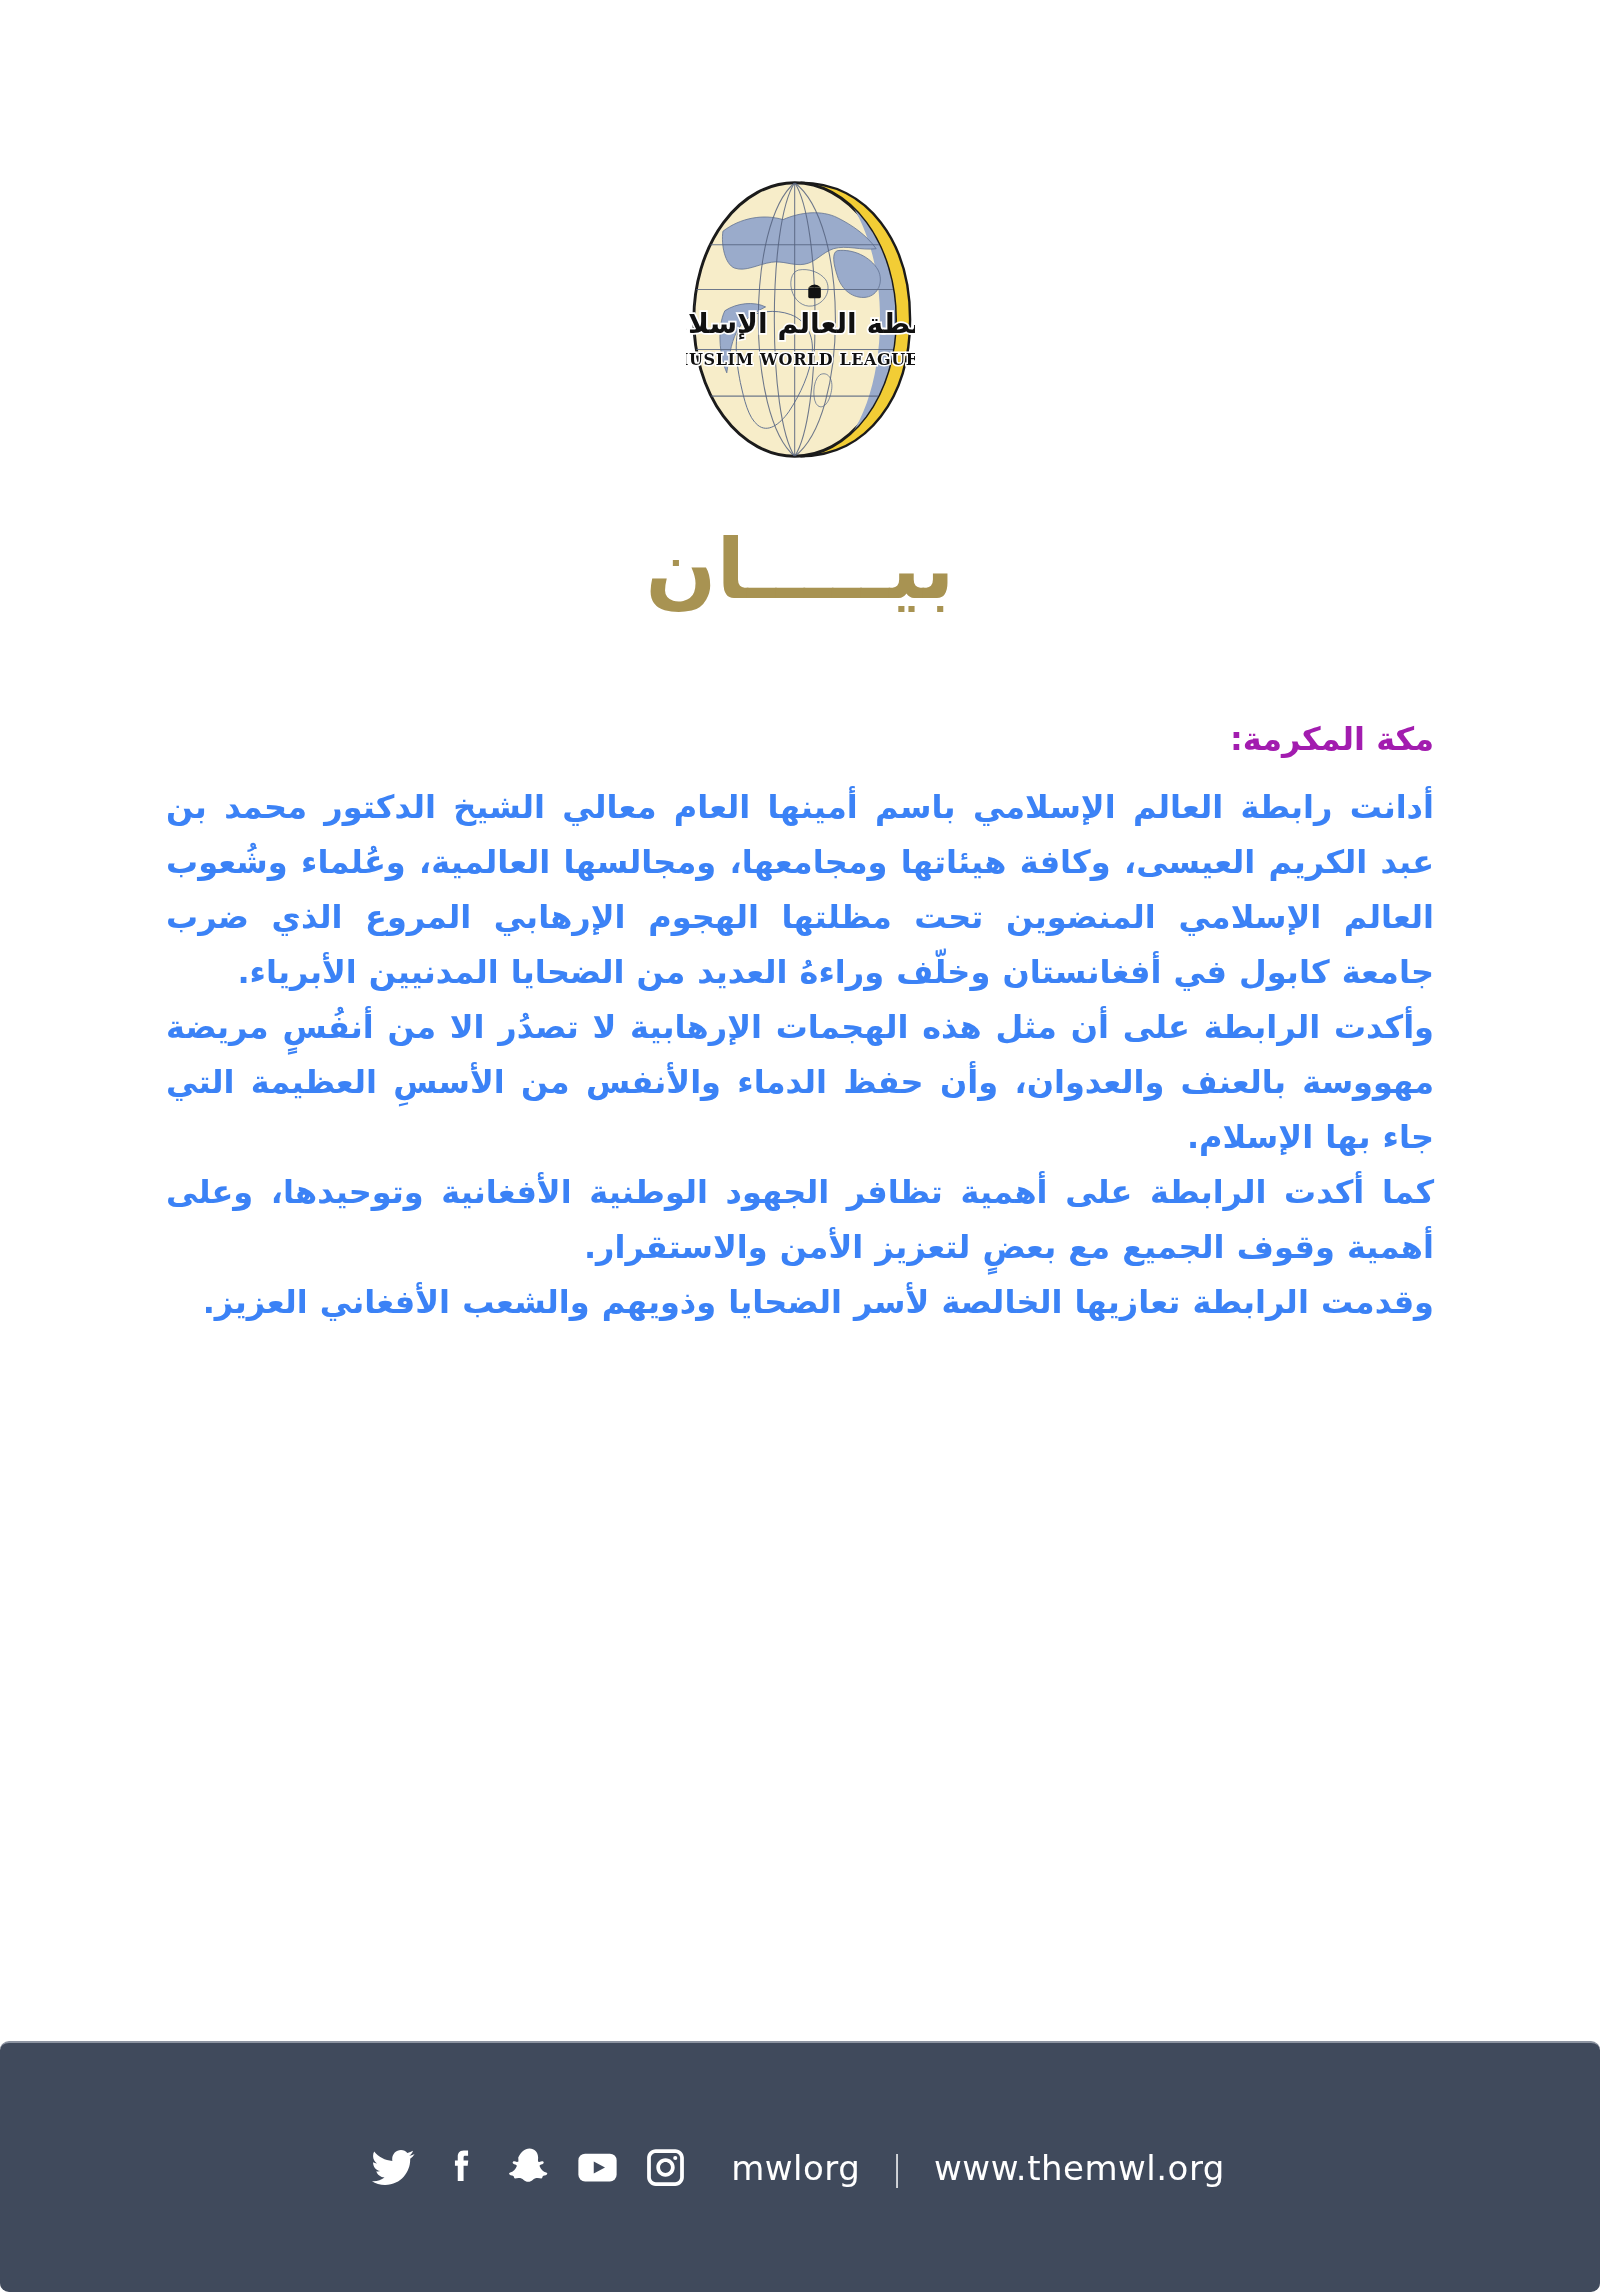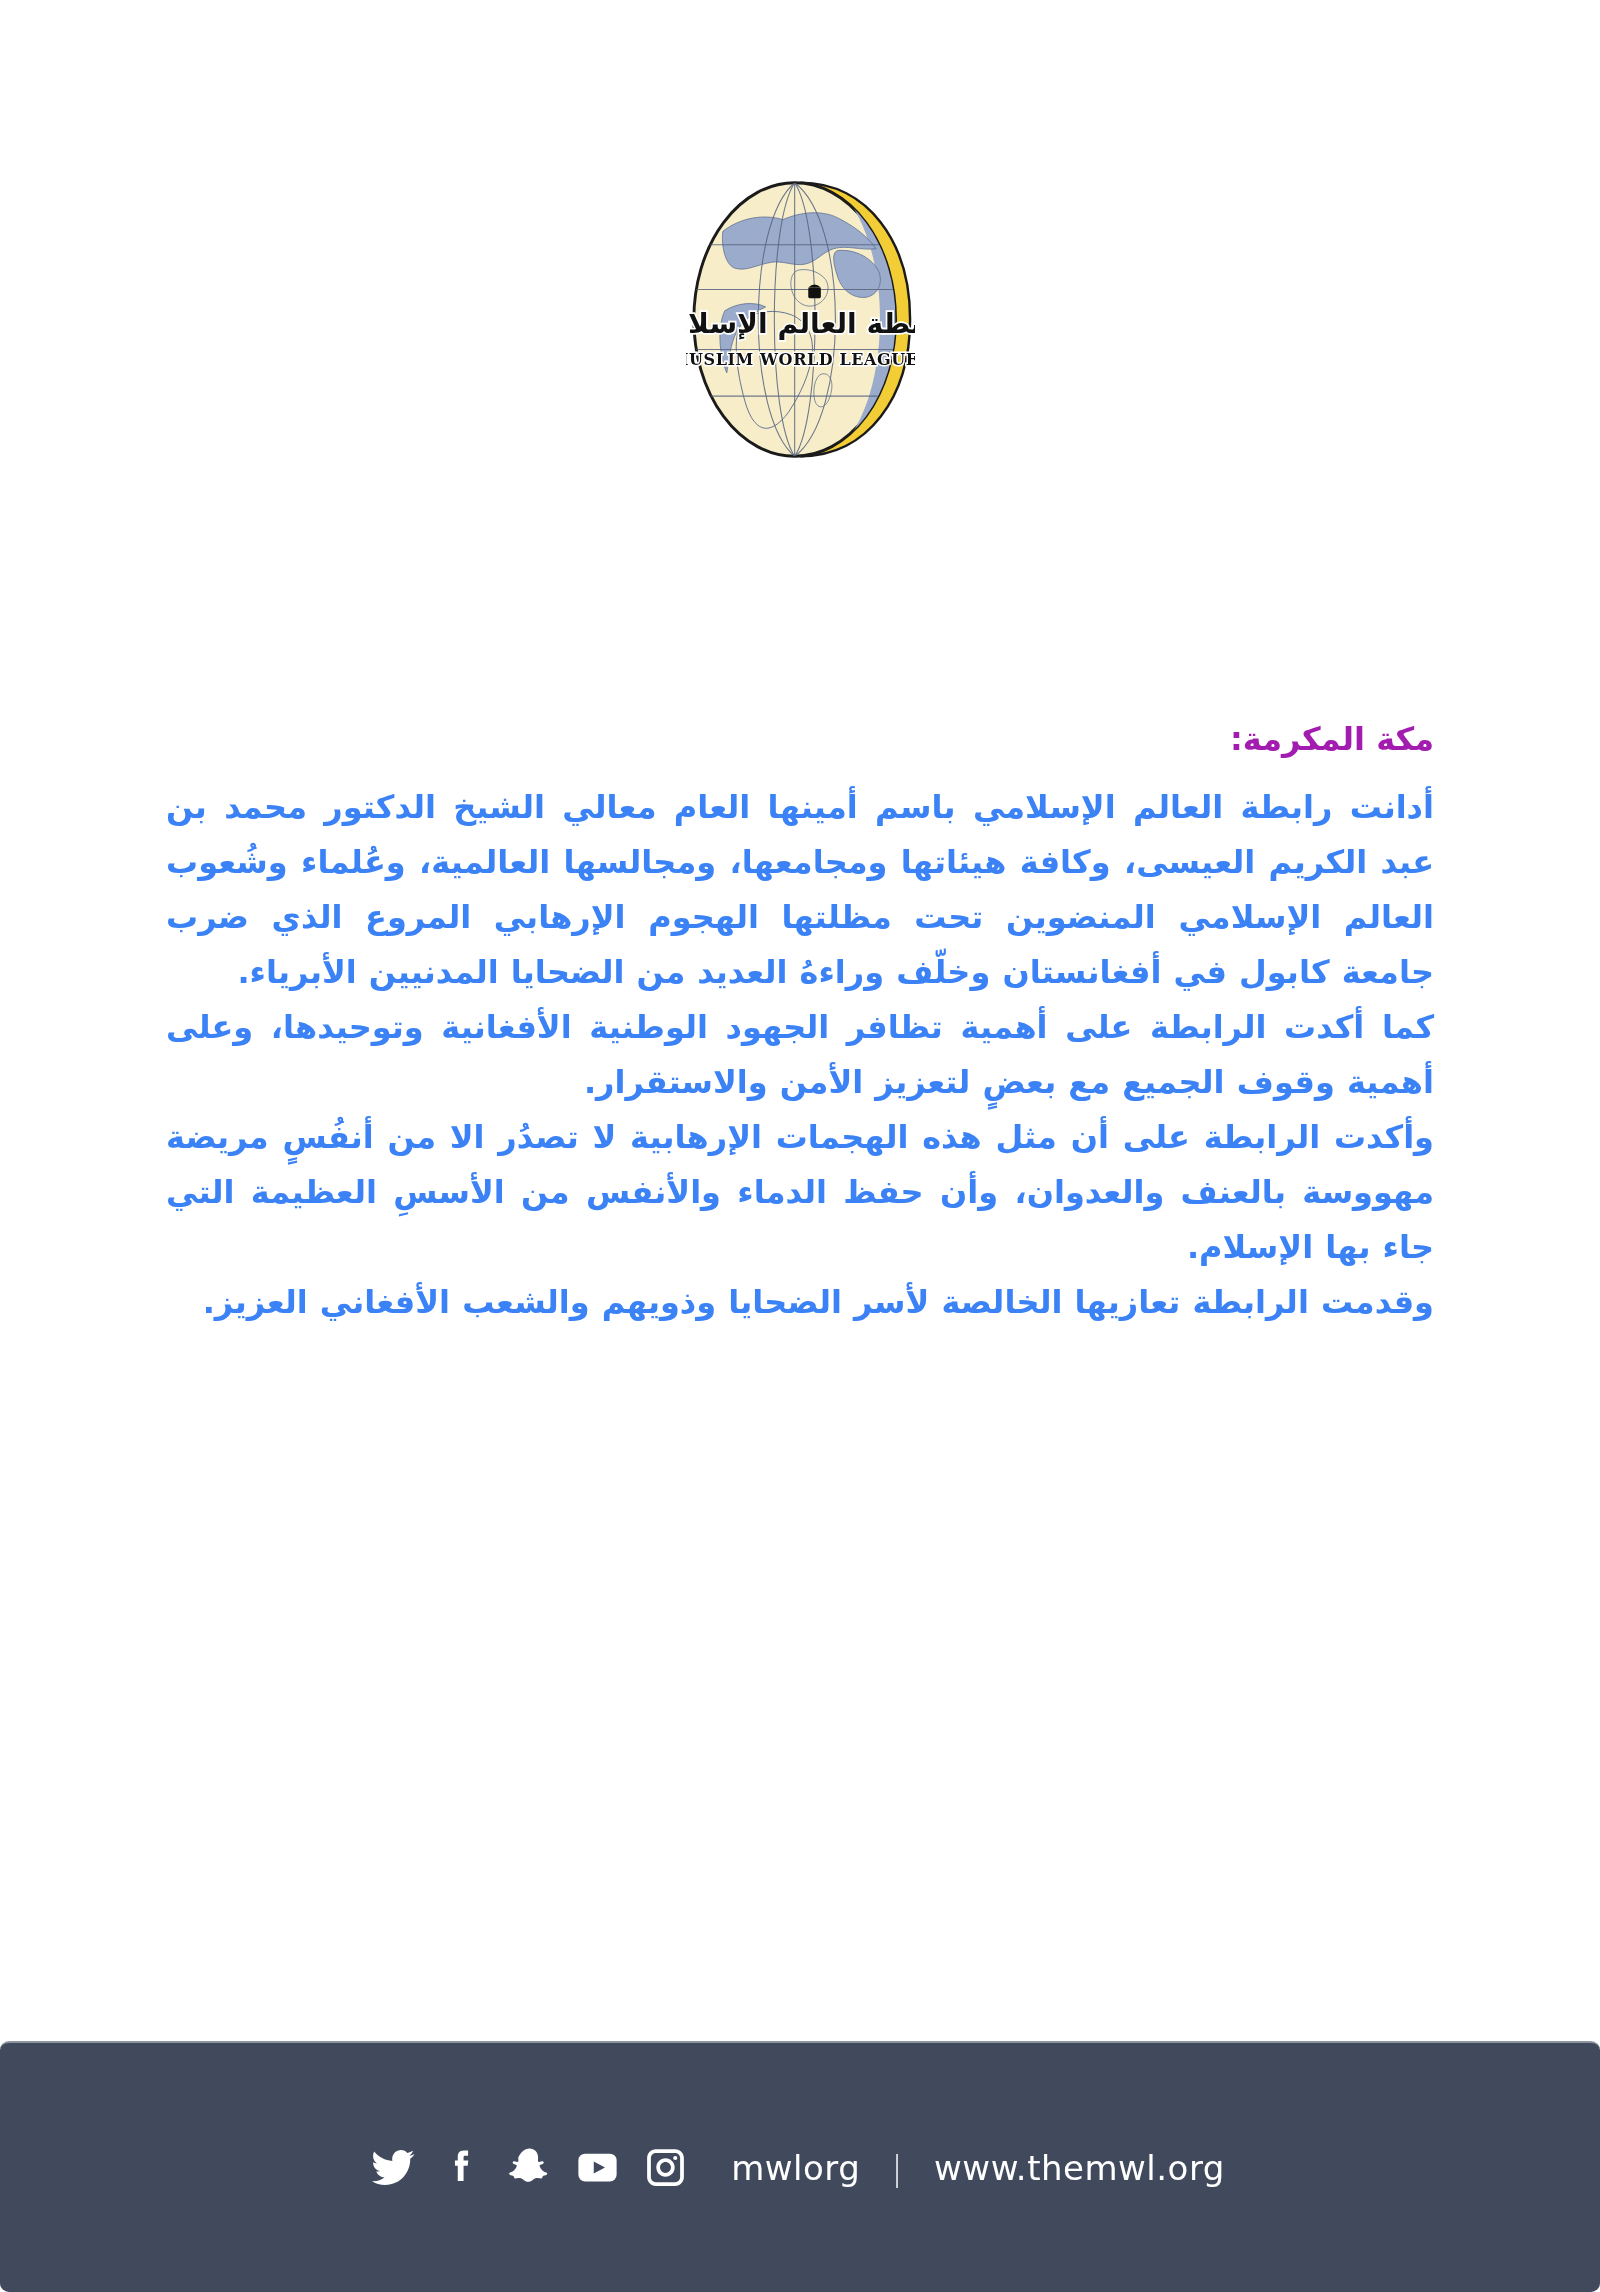--- a/index.html
+++ b/index.html
@@ -227,30 +227,33 @@
       <g>
         <text x="112" y="163" text-anchor="middle" font-family="'DejaVu Sans','Liberation Sans',sans-serif" font-size="29" font-weight="bold" fill="#111111" stroke="#ffffff" stroke-width="3.4" paint-order="stroke" direction="rtl">رابطة العالم الإسلامي</text>
       </g>
 
       <g>
         <text x="112" y="196" text-anchor="middle" font-family="'DejaVu Serif','Liberation Serif',serif" font-size="16.5" font-weight="bold" fill="#111111" stroke="#ffffff" stroke-width="3" paint-order="stroke" letter-spacing="0.6">MUSLIM WORLD LEAGUE</text>
       </g>
     </svg>
   </div>
 
+  <div class="title-block">
+    <div class="doc-title">بيـــــان</div>
+  </div>
 
   <div class="content">
 
     <div class="city-heading">مكة المكرمة:</div>
 
     <p class="para">أدانت رابطة العالم الإسلامي باسم أمينها العام معالي الشيخ الدكتور محمد بن عبد الكريم العيسى، وكافة هيئاتها ومجامعها، ومجالسها العالمية، وعُلماء وشُعوب العالم الإسلامي المنضوين تحت مظلتها الهجوم الإرهابي المروع الذي ضرب جامعة كابول في أفغانستان وخلّف وراءهُ العديد من الضحايا المدنيين الأبرياء.</p>
 
+    <p class="para para-gap">وأكدت الرابطة على أن مثل هذه الهجمات الإرهابية لا تصدُر الا من أنفُسٍ مريضة مهووسة بالعنف والعدوان، وأن حفظ الدماء والأنفس من الأسسِ العظيمة التي جاء بها الإسلام.</p>
+
     <p class="para para-tight">كما أكدت الرابطة على أهمية تظافر الجهود الوطنية الأفغانية وتوحيدها، وعلى أهمية وقوف الجميع مع بعضٍ لتعزيز الأمن والاستقرار.</p>
-
-    <p class="para para-gap">وأكدت الرابطة على أن مثل هذه الهجمات الإرهابية لا تصدُر الا من أنفُسٍ مريضة مهووسة بالعنف والعدوان، وأن حفظ الدماء والأنفس من الأسسِ العظيمة التي جاء بها الإسلام.</p>
 
     <p class="para para-gap">وقدمت الرابطة تعازيها الخالصة لأسر الضحايا وذويهم والشعب الأفغاني العزيز.</p>
   </div>
 
   <div class="footer">
     <div class="footer-inner">
 
       <div class="social-row">
 
         <a class="social-icon">

